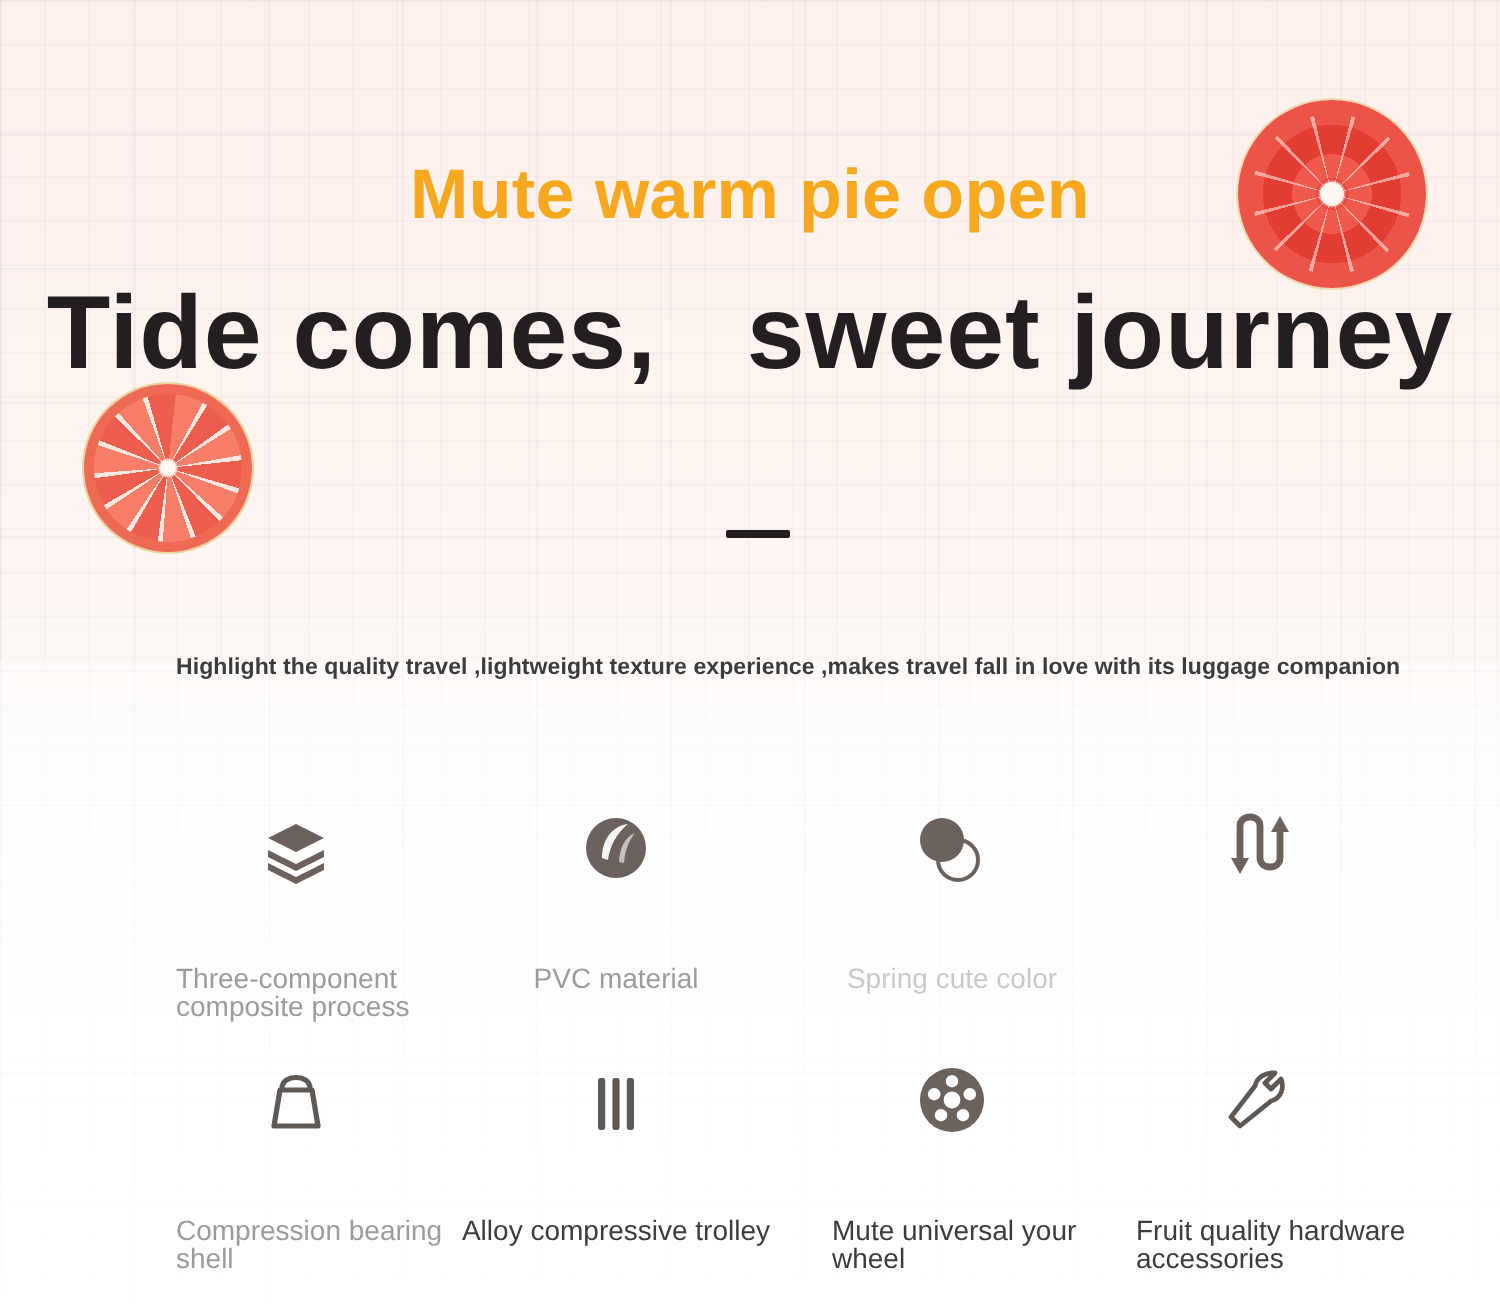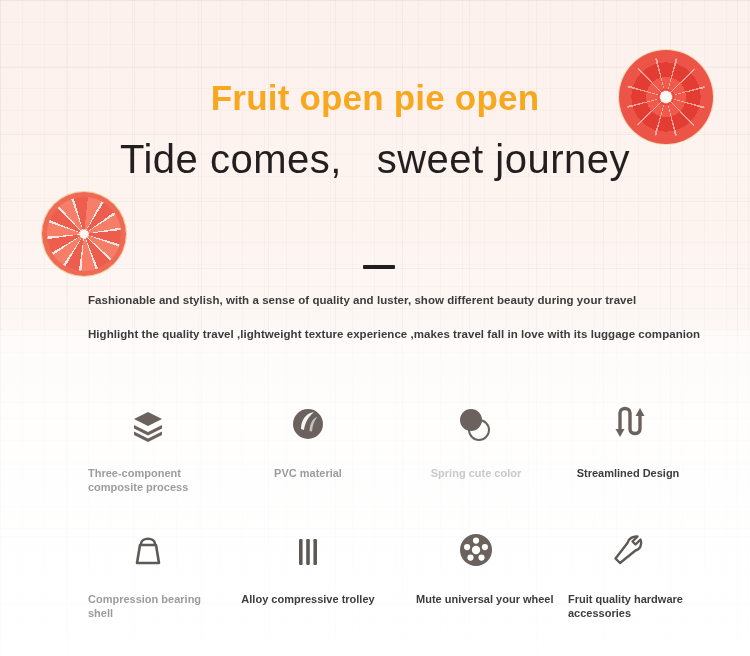--- a/index.html
+++ b/index.html
@@ -63,21 +63,21 @@
     position:absolute;left:0;right:0;top:78px;
     text-align:center;
     font-size:35px;font-weight:bold;
     color:#f7a81e;
     letter-spacing:0.2px;
     white-space:nowrap;
   }
   .subtitle{
     position:absolute;left:0;right:0;top:137px;
     text-align:center;
-    font-size:40px;font-weight:normal;
+    font-size:52px;font-weight:bold;
     color:#231f20;
     letter-spacing:0.5px;
     white-space:pre;
   }
   .divider{
     position:absolute;left:363px;top:265px;
     width:32px;height:4px;background:#221d1e;border-radius:1px;
   }
   .desc1{
     position:absolute;left:88px;top:294px;
@@ -148,21 +148,21 @@
     margin:-5px 0 0 -5px;border-radius:50%;
     background:radial-gradient(circle,#fffaf5 0 50%,rgba(255,250,245,0) 80%);
   }
 
   
   .features{position:absolute;left:0;top:398px;width:750px;}
   .frow{position:relative;height:126px;}
   .fcell{position:absolute;top:0;width:160px;}
   .ficon{height:52px;display:flex;align-items:center;justify-content:center;}
   .flabel{
-    margin-top:16px;font-size:11px;font-weight:bold;line-height:14px;
+    margin-top:32px;font-size:14px;font-weight:normal;line-height:14px;
   }
   .c0{left:68px;} .c1{left:228px;} .c2{left:396px;} .c3{left:548px;}
   .lbl-left{text-align:left;padding-left:20px;}
   .lbl-center{text-align:center;}
   .tone-light{color:#c9c9c9;}
   .tone-mid{color:#9c9c9c;}
   .tone-dark{color:#3d3d3d;}
   svg{display:block;}
 </style>
 </head>
@@ -177,25 +177,24 @@
   <div class="fruit fruit-tr">
     <div class="segs"></div>
     <div class="pith"></div>
   </div>
 
   <div class="fruit fruit-l">
     <div class="segs"></div>
     <div class="pith"></div>
   </div>
 
-  <div class="title">Fruit open pie open</div>
+  <div class="title">Mute warm pie open</div>
   <div class="subtitle">Tide comes,   sweet journey</div>
   <div class="divider"></div>
 
-  <div class="desc1">Fashionable and stylish, with a sense of quality and luster, show different beauty during your travel</div>
   <div class="desc2">Highlight the quality travel ,lightweight texture experience ,makes travel fall in love with its luggage companion</div>
 
   <div class="features">
 
     <div class="frow">
 
       <div class="fcell c0">
         <div class="ficon">
           <svg width="40" height="40" viewBox="0 0 40 40">
             <path d="M20 8 L34 15 L20 22 L6 15 Z" fill="#6b625d"></path>
@@ -230,21 +229,20 @@
 
       <div class="fcell c3">
         <div class="ficon">
           <svg width="40" height="44" viewBox="0 0 40 44">
             <path d="M12 11 L12 27" stroke="#6b625d" stroke-width="3.4" fill="none" stroke-linecap="butt"></path>
             <path d="M12 11 C12 5 22 5 22 11 L22 27 C22 33 32 33 32 27 L32 13" stroke="#6b625d" stroke-width="3.4" fill="none" stroke-linecap="butt"></path>
             <path d="M12 35 L7.5 27 L16.5 27 Z" fill="#6b625d"></path>
             <path d="M32 6 L36.5 14 L27.5 14 Z" fill="#6b625d"></path>
           </svg>
         </div>
-        <div class="flabel lbl-center tone-dark">Streamlined Design</div>
       </div>
 
     </div>
 
     <div class="frow">
 
       <div class="fcell c0">
         <div class="ficon">
           <svg width="40" height="42" viewBox="0 0 40 42">
             <path d="M13 15 C13 8 27 8 27 15" stroke="#5f5955" stroke-width="2.6" fill="none" stroke-linecap="round"></path>

